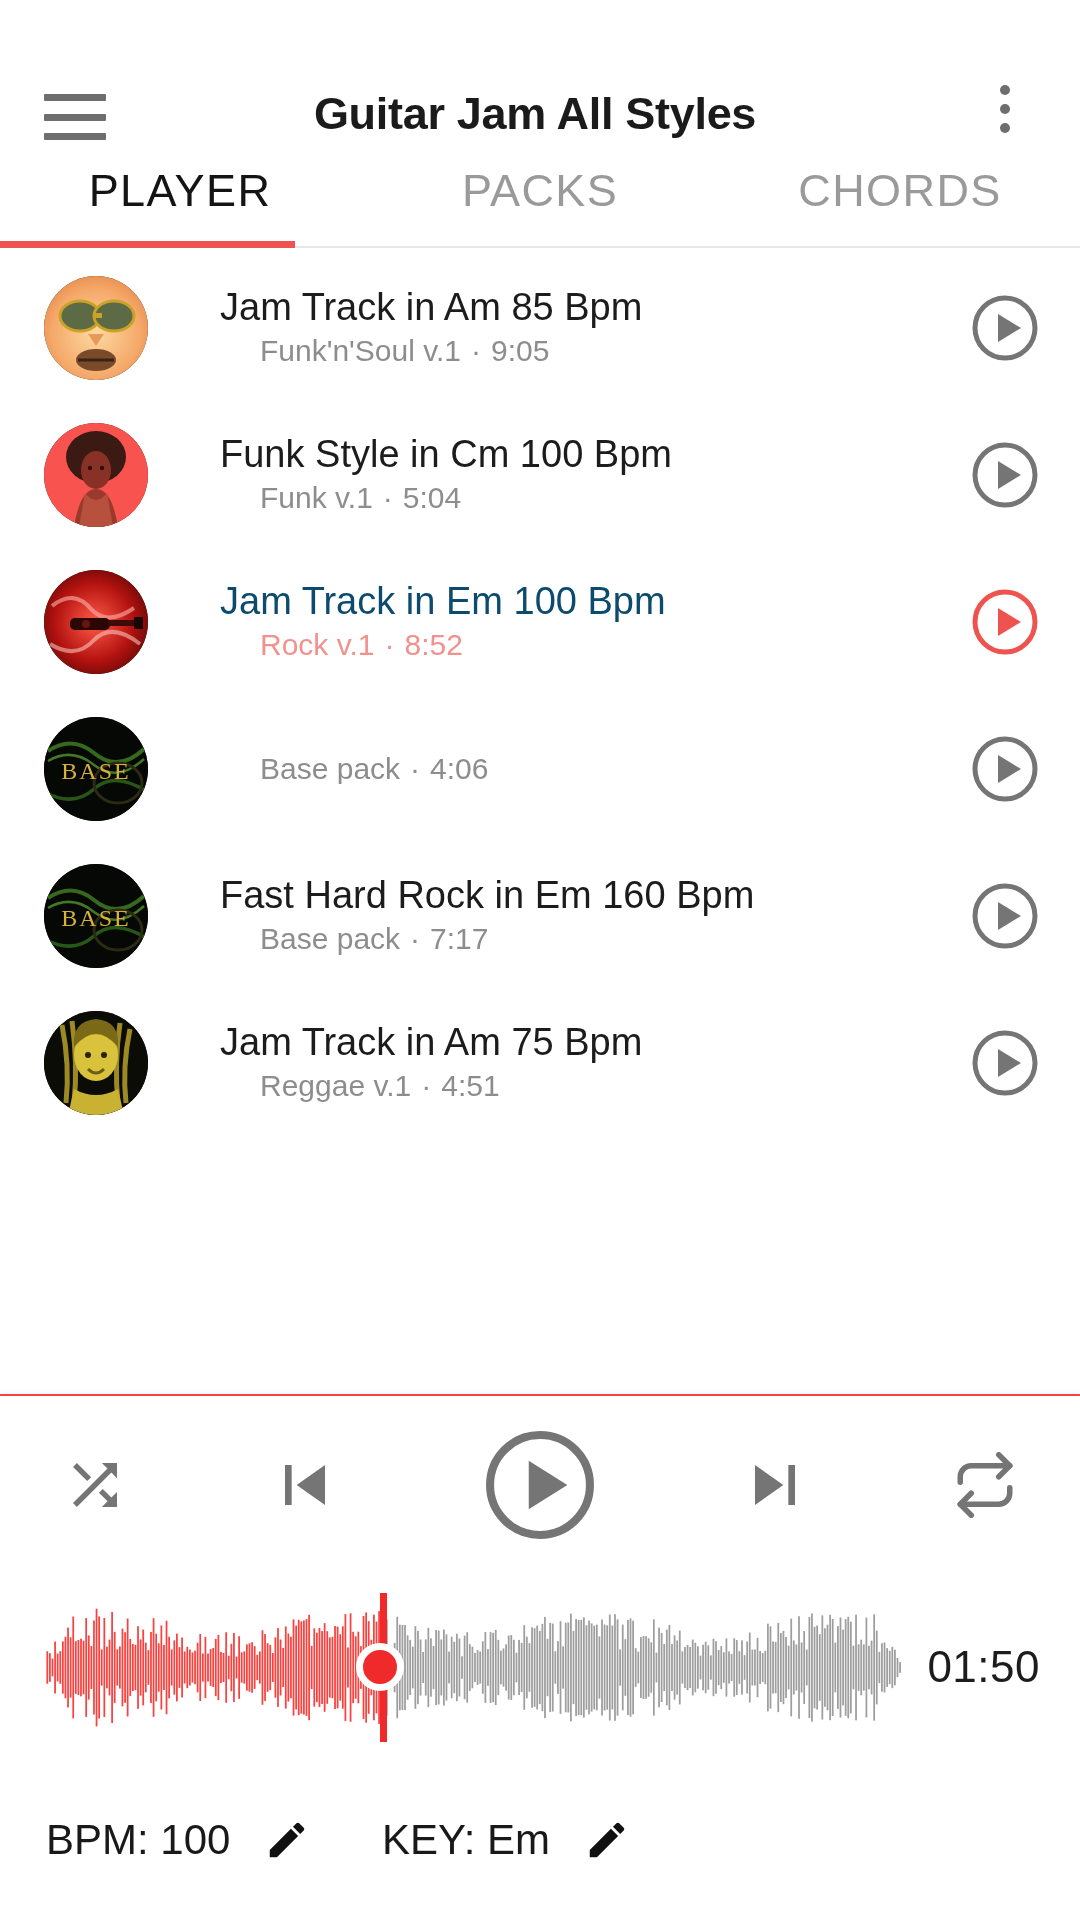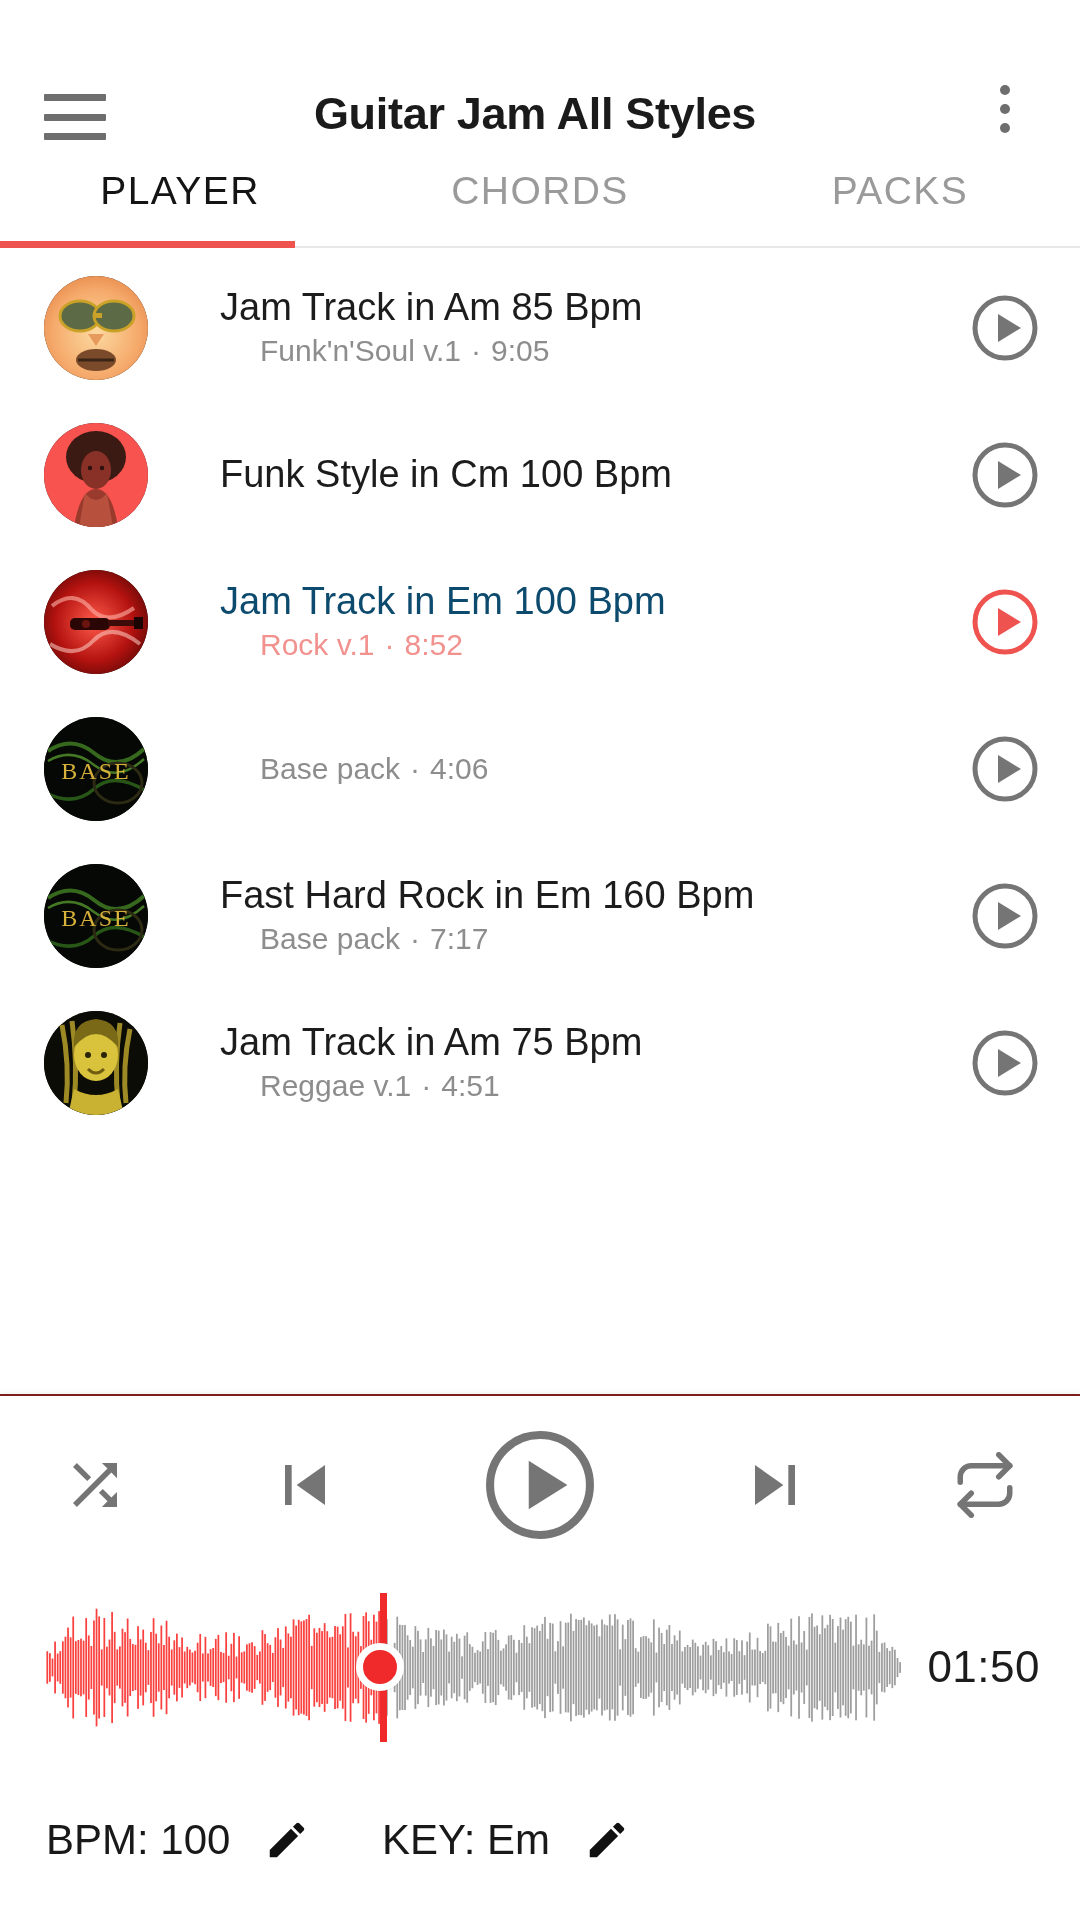--- a/index.html
+++ b/index.html
@@ -15,41 +15,41 @@
   
   .appbar { height:140px; flex:0 0 140px; display:flex; align-items:flex-end; padding:0 44px; background:#fff; }
   .hamburger { width:62px; height:46px; display:flex; flex-direction:column; justify-content:space-between; cursor:pointer; flex:0 0 auto; }
   .hamburger span { display:block; height:7px; background:#6e6e6e; border-radius:1px; width:100%; }
   .appbar-title { flex:1; text-align:center; font-size:45px; font-weight:bold; color:#1b1b1b; letter-spacing:-0.3px; margin-left:-10px; }
   .overflow { width:62px; height:62px; display:flex; flex-direction:column; align-items:center; justify-content:center; gap:9px; cursor:pointer; flex:0 0 auto; }
   .overflow i { display:block; width:10px; height:10px; border-radius:50%; background:#6e6e6e; }
 
   
   .tabs { height:108px; flex:0 0 108px; display:flex; position:relative; background:#fff; }
-  .tab { flex:1; display:flex; align-items:center; justify-content:center; font-size:39px; letter-spacing:1.4px; color:#9a9a9a; cursor:pointer; padding-bottom:6px; }
+  .tab { flex:1; display:flex; align-items:center; justify-content:center; font-size:45px; letter-spacing:1.4px; color:#9a9a9a; cursor:pointer; padding-bottom:6px; }
   .tab.active { color:#141414; }
   .tab-underline { position:absolute; left:0; bottom:0; width:295px; height:7px; background:#ef5350; }
   .tab-divider { position:absolute; left:0; right:0; bottom:0; height:2px; background:#e8e8e8; }
 
   
   .tracklist { flex:1 1 auto; overflow:hidden; background:#fff; padding-top:6px; }
   .track { height:147px; display:flex; align-items:center; padding:0 36px 0 44px; cursor:pointer; }
   .thumb { width:104px; height:104px; border-radius:50%; flex:0 0 104px; overflow:hidden; position:relative; background:#222; }
   .thumb svg { display:block; width:104px; height:104px; }
   .track-text { flex:1 1 auto; min-width:0; padding-left:72px; display:flex; flex-direction:column; justify-content:center; gap:7px; }
   .track-title { font-size:38px; color:#1c1c1c; white-space:nowrap; overflow:hidden; text-overflow:ellipsis; line-height:1.05; }
   .track-sub { font-size:30px; color:#8d8d8d; white-space:nowrap; overflow:hidden; text-overflow:ellipsis; line-height:1.05;margin-left:40px; }
   .track-sub .dot { padding:0 10px; }
   .row-play { width:78px; height:78px; flex:0 0 78px; display:flex; align-items:center; justify-content:center; cursor:pointer; }
   .row-play svg { display:block; }
   .track.active .track-title { color:#0c4a6e; }
   .track.active .track-sub { color:#f2928f; }
 
   
-  .player { flex:0 0 auto; background:#fff; border-top:2px solid #7f1d1d; box-shadow:0 -2px 5px rgba(0,0,0,0.05); padding:0 0 0 0; }
+  .player { flex:0 0 auto; background:#fff; border-top:2px solid #ef4444; box-shadow:0 -2px 5px rgba(0,0,0,0.05); padding:0 0 0 0; }
   .transport { height:178px; display:flex; align-items:center; justify-content:space-between; padding:0 62px; }
   .tbtn { display:flex; align-items:center; justify-content:center; cursor:pointer; }
   .tbtn svg { display:block; }
 
   .waverow { height:186px; display:flex; align-items:center; padding:0 40px 0 46px; gap:26px; }
   .wave-wrap { position:relative; flex:1 1 auto; height:125px; }
   .wave-wrap svg { display:block; width:100%; height:125px; }
   .playhead { position:absolute; top:-12px; bottom:-12px; width:7px; background:#f02a2a; }
   .playhandle { position:absolute; width:48px; height:48px; border-radius:50%; background:#f02a2a; border:7px solid #ffffff; box-shadow:0 0 0 1px rgba(0,0,0,0.04); top:50%; transform:translate(-50%,-50%); cursor:pointer; }
   .wave-time { font-size:44px; color:#1c1c1c; flex:0 0 auto; letter-spacing:0.5px; }
@@ -75,22 +75,22 @@
     <div class="appbar-title">Guitar Jam All Styles</div>
     <div class="overflow">
       <i></i>
       <i></i>
       <i></i>
     </div>
   </div>
 
   <div class="tabs">
     <div class="tab active">PLAYER</div>
+    <div class="tab">PACKS</div>
     <div class="tab">CHORDS</div>
-    <div class="tab">PACKS</div>
     <div class="tab-divider"></div>
     <div class="tab-underline"></div>
   </div>
 
   <div class="tracklist">
 
     <div class="track">
       <div class="thumb">
         <svg viewBox="0 0 104 104">
             <defs>
@@ -128,20 +128,21 @@
           <ellipse cx="52" cy="34" rx="30" ry="26" fill="#3b1a14"></ellipse>
           <ellipse cx="52" cy="47" rx="15" ry="19" fill="#8a3127"></ellipse>
           <path d="M30 104 q6 -38 22 -38 q16 0 22 38 Z" fill="#9a3a2c"></path>
           <path d="M41 70 q11 14 22 0 l6 34 h-34 Z" fill="#b7503c"></path>
           <circle cx="46" cy="45" r="2.2" fill="#2a110c"></circle>
           <circle cx="58" cy="45" r="2.2" fill="#2a110c"></circle>
         </svg>
       </div>
       <div class="track-text">
         <div class="track-title">Funk Style in Cm 100 Bpm</div>
+        <div class="track-sub"><span>Funk v.1</span><span class="dot">·</span><span>5:04</span></div>
       </div>
       <div class="row-play">
         <svg width="72" height="72" viewBox="0 0 72 72">
             <circle cx="36" cy="36" r="30" fill="none" stroke="#757575" stroke-width="5"></circle>
             <path d="M29 22 L52 36 L29 50 Z" fill="#757575"></path>
           </svg>
       </div>
     </div>
 
     <div class="track active">

